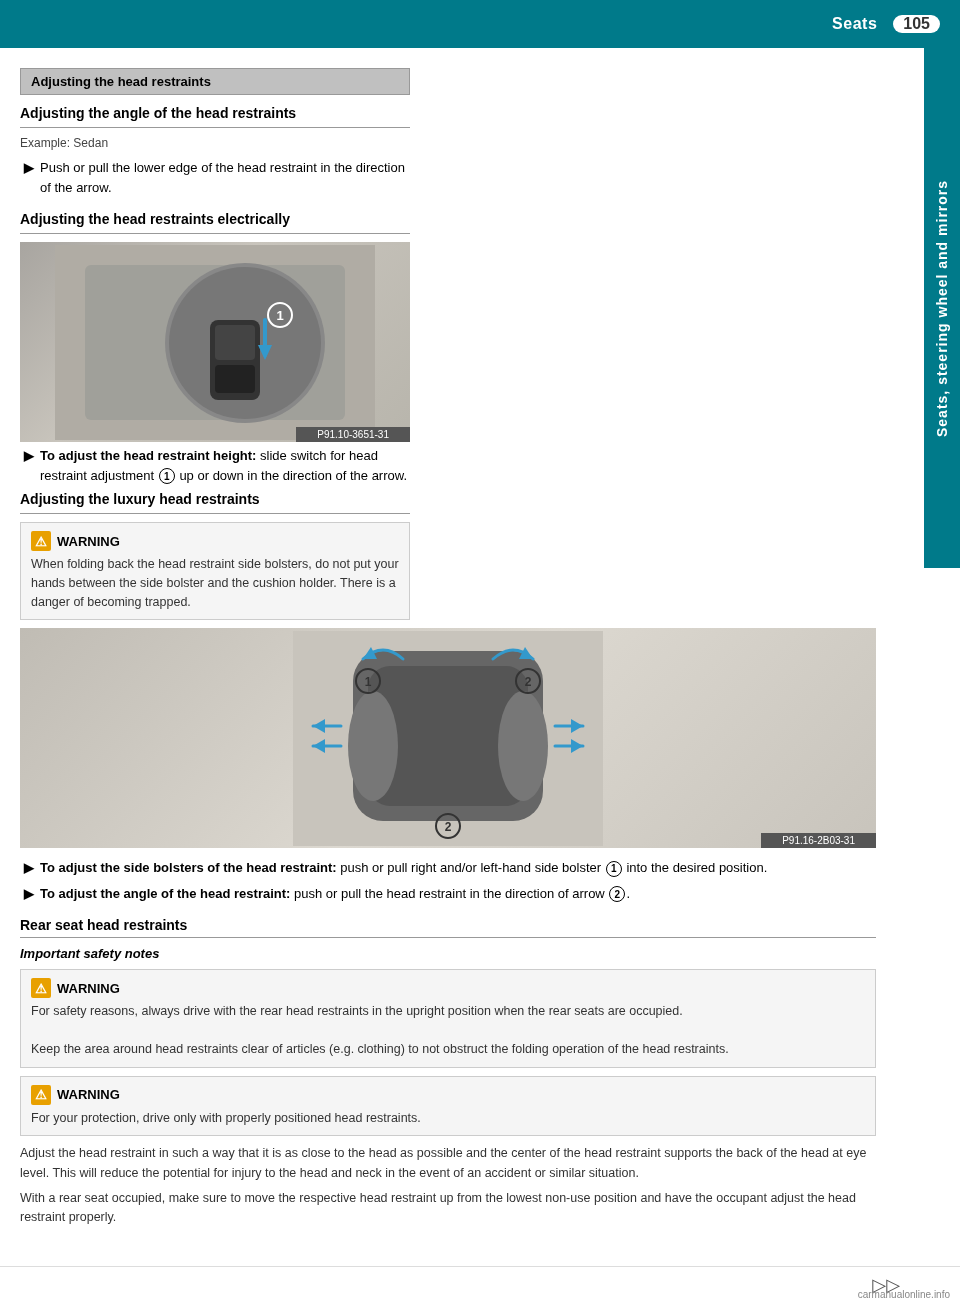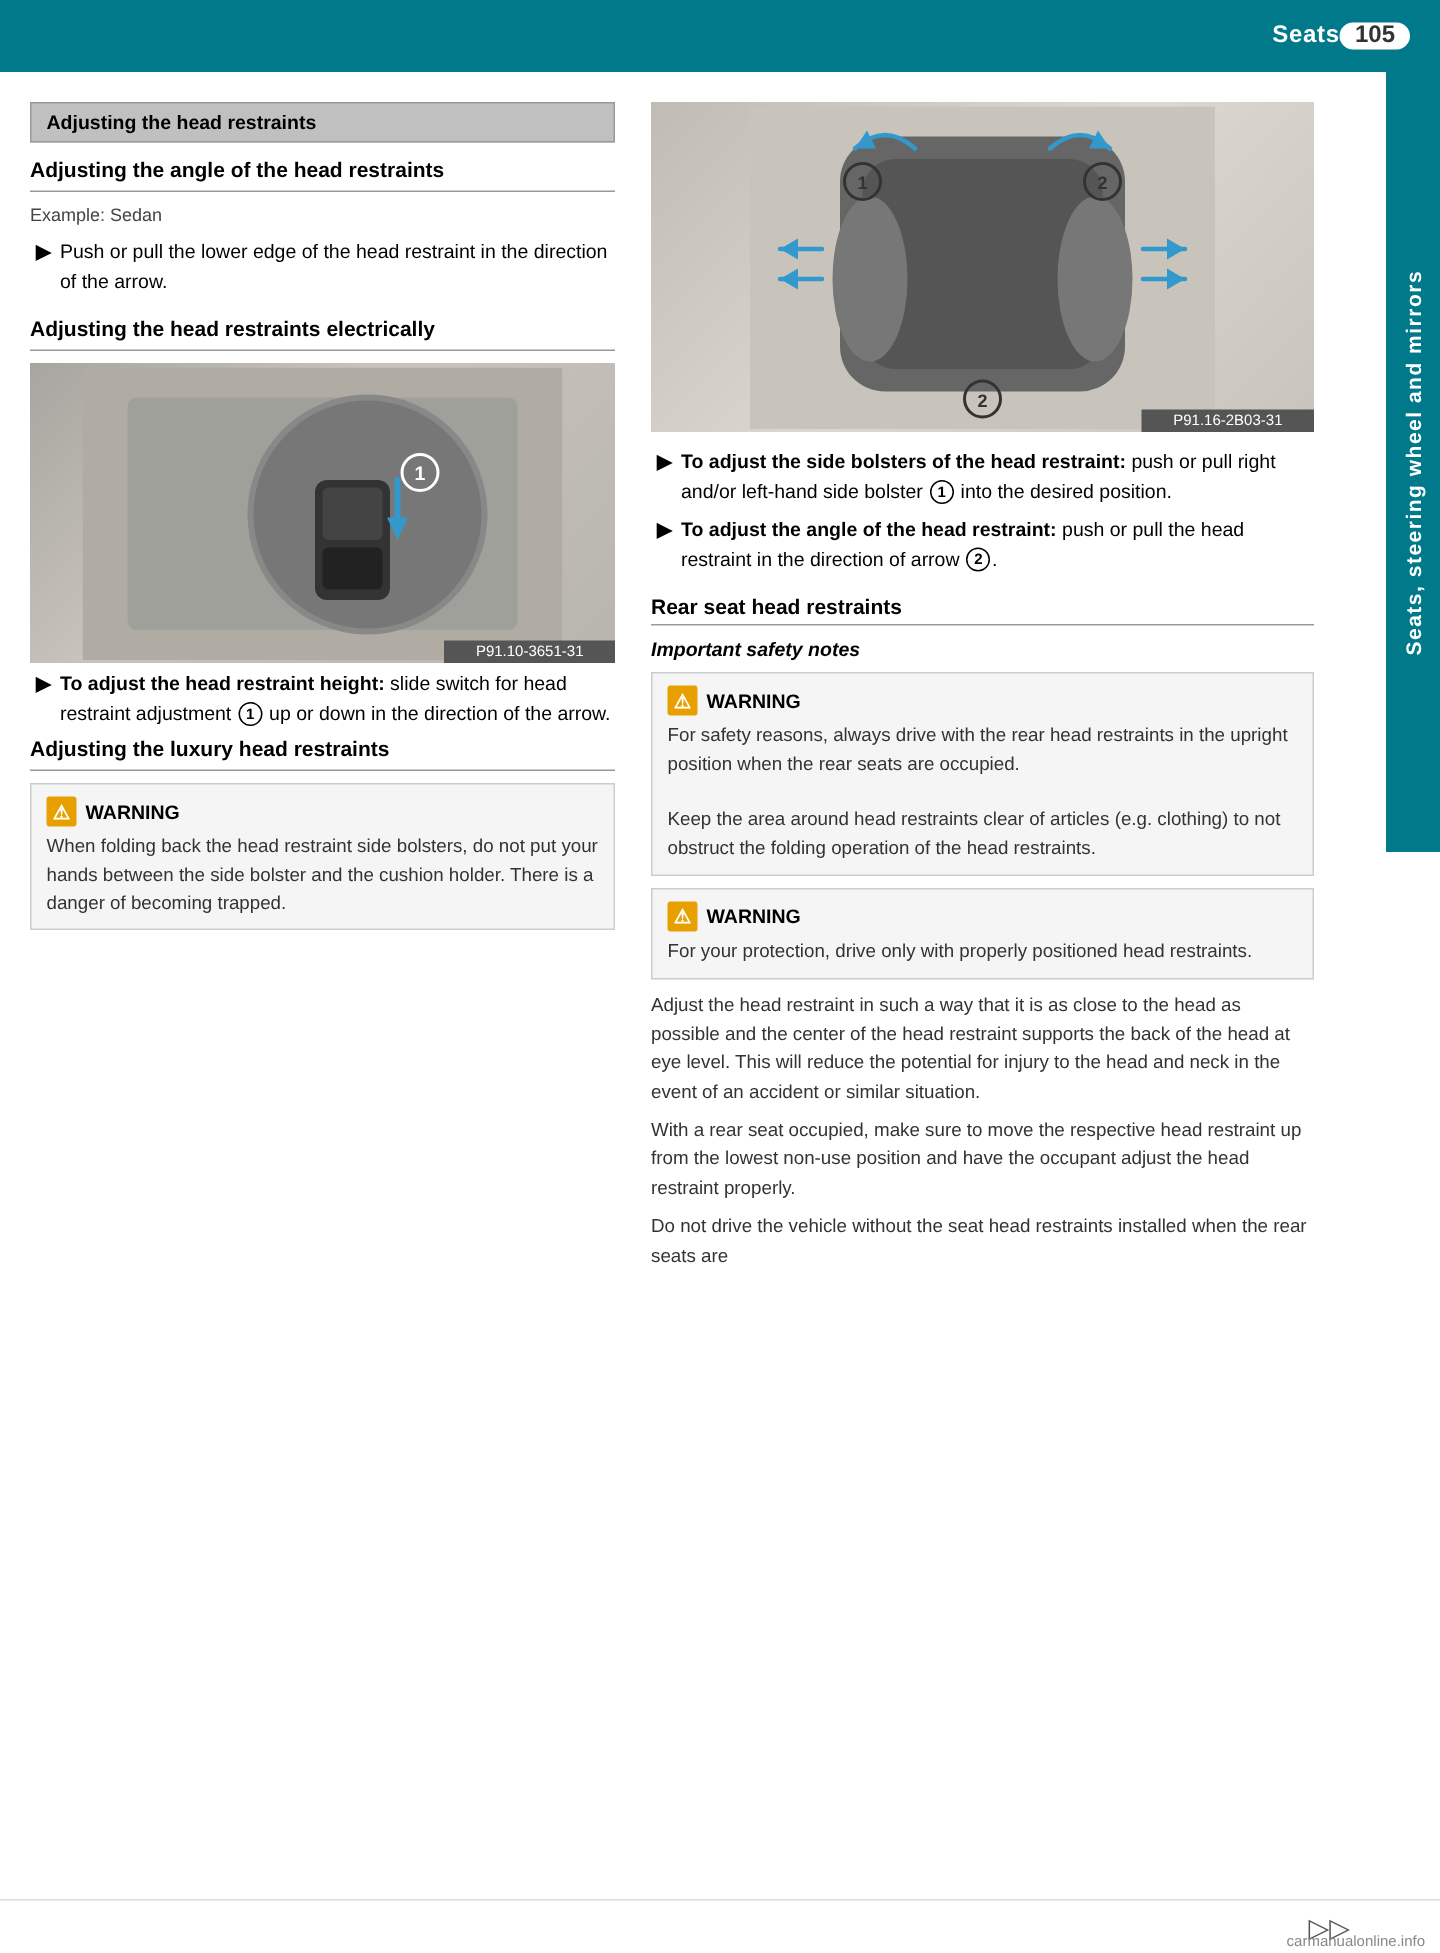--- a/index.html
+++ b/index.html
@@ -32,20 +32,21 @@
       font-size: 16px;
       font-weight: bold;
       letter-spacing: 0.5px;
     }
     .header-page-num {
       background: #fff;
       color: #333;
       font-size: 16px;
       font-weight: bold;
       padding: 0 10px;
+      margin-left: 16px;
       border-radius: 12px;
     }
 
     
     .sidebar-tab {
       position: absolute;
       right: 0;
       top: 48px;
       width: 36px;
       height: 520px;
@@ -58,22 +59,22 @@
       color: #fff;
       font-size: 14px;
       font-weight: bold;
       letter-spacing: 1px;
     }
 
     
     .main-content {
       display: flex;
       padding: 20px 48px 20px 20px;
-      gap: 24px;
       width: 924px;
+      flex-direction: column;
     }
 
     
     .left-col {
       width: 390px;
       flex-shrink: 0;
     }
     
     .right-col {
       flex: 1;
@@ -425,21 +426,20 @@
     <div class="warning-box">
       <div class="warning-header">
         <span class="warning-icon">⚠</span>
         <span>WARNING</span>
       </div>
       <div class="warning-text">For your protection, drive only with properly positioned head restraints.</div>
     </div>
 
     <div class="body-text">Adjust the head restraint in such a way that it is as close to the head as possible and the center of the head restraint supports the back of the head at eye level. This will reduce the potential for injury to the head and neck in the event of an accident or similar situation.</div>
     <div class="body-text">With a rear seat occupied, make sure to move the respective head restraint up from the lowest non-use position and have the occupant adjust the head restraint properly.</div>
-    <div class="body-text">Do not drive the vehicle without the seat head restraints installed when the rear seats are</div>
 
   </div>
 
 </div>
 
 <div class="footer-bar">
   <span class="footer-arrow">▷▷</span>
 </div>
 
 <div class="watermark">carmanualonline.info</div>

